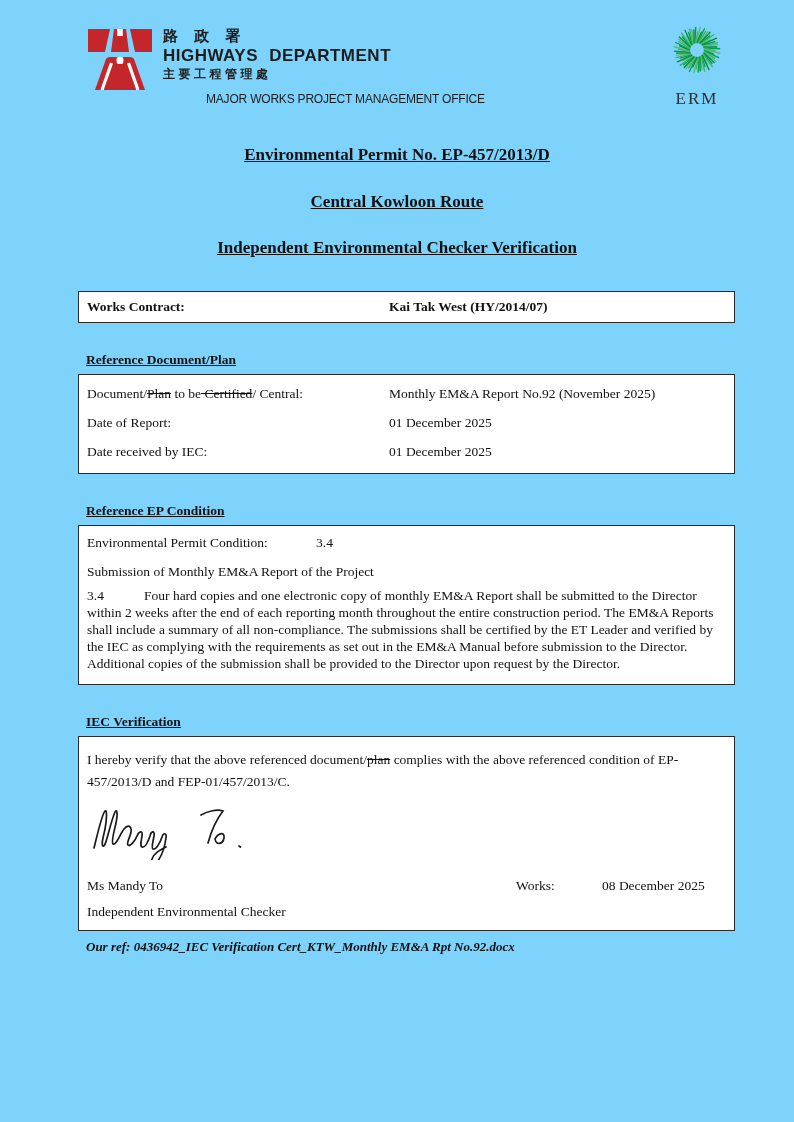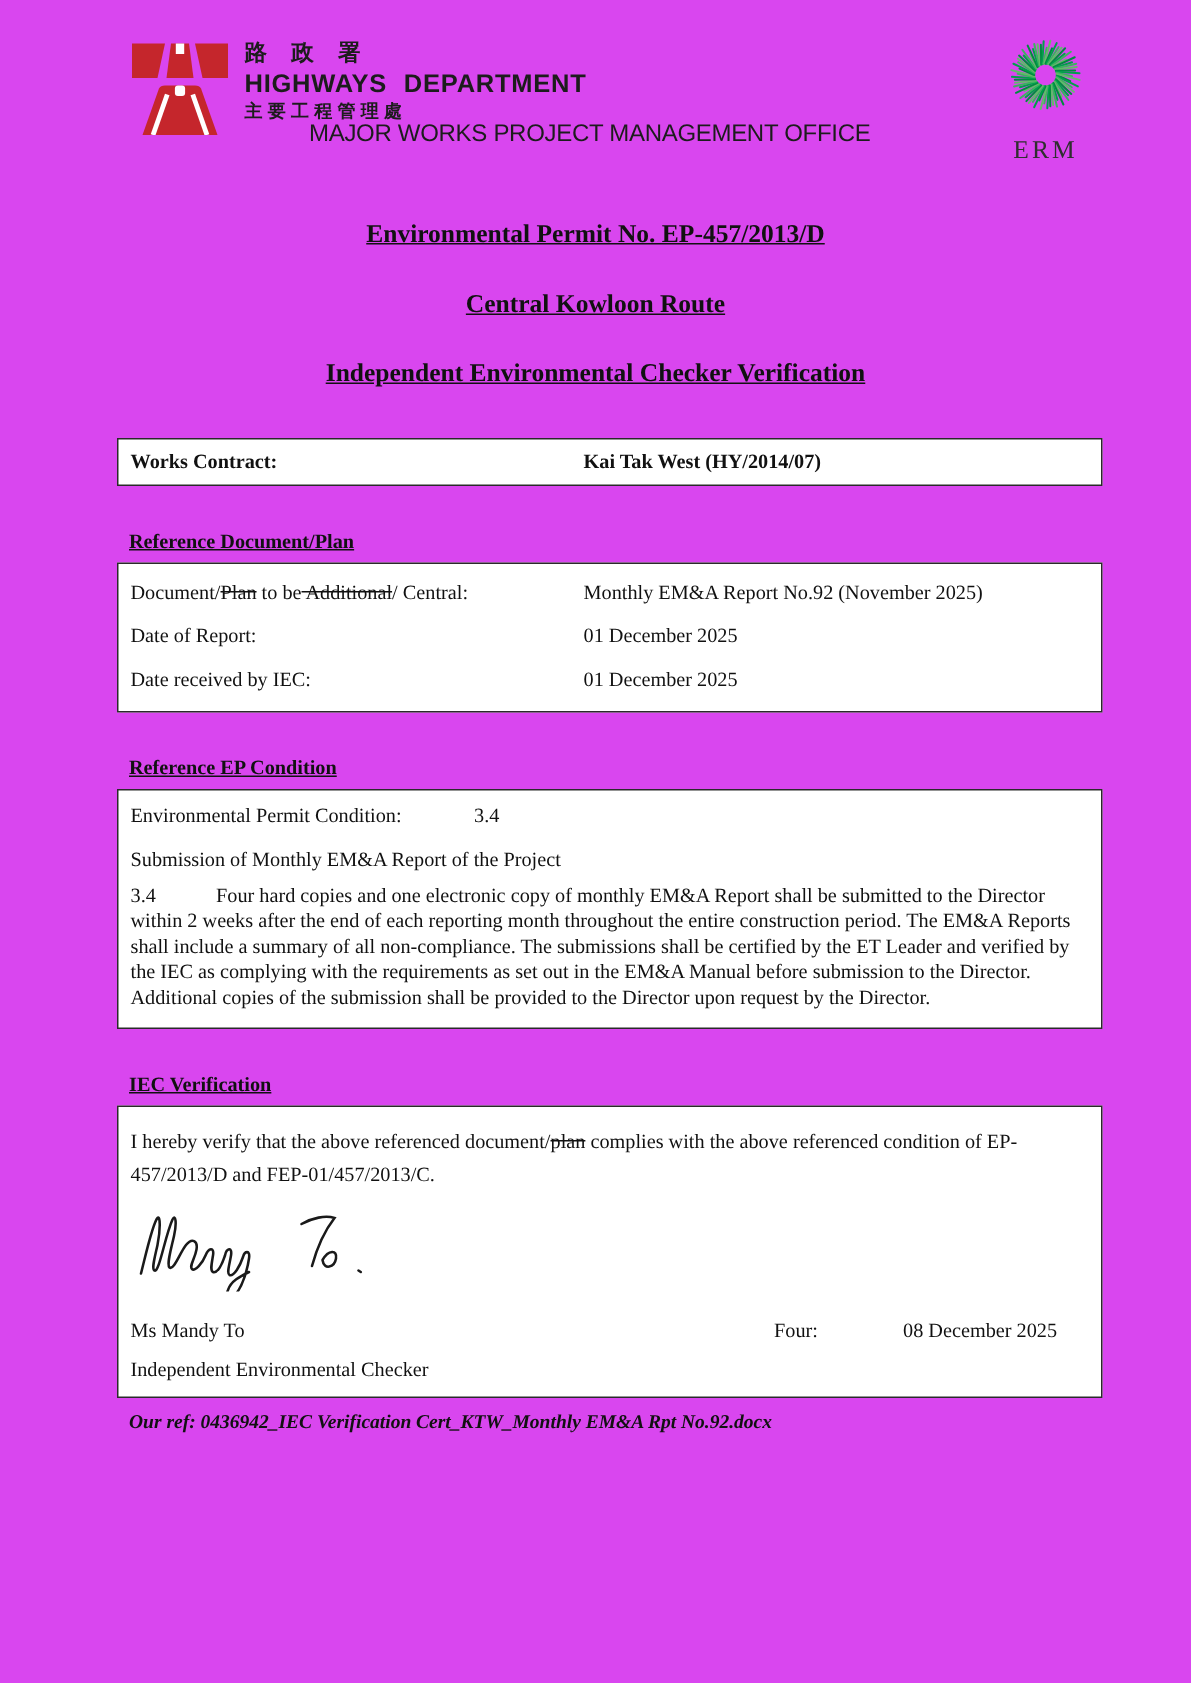--- a/index.html
+++ b/index.html
@@ -1,29 +1,29 @@
 <!DOCTYPE html>
 <html><head>
 <meta charset="utf-8">
 <style>
   html,body{margin:0;padding:0;background:#e8e8e8;}
   .page{
-    width:794px;height:1122px;background:#d946ef;margin:0 auto;
+    width:794px;height:1122px;background:#7dd3fc;margin:0 auto;
     font-family:"Liberation Serif", serif;color:#111;position:relative;
     box-sizing:border-box;overflow:hidden;
   }
   
   .header{display:flex;justify-content:space-between;align-items:flex-start;
     margin:26px 58px 0 88px;}
   .hyd{display:flex;gap:11px;align-items:flex-start;}
   .hyd-text{font-family:"Liberation Sans", sans-serif;color:#1c1c1c;line-height:1.12;padding-top:2px;}
   .hyd-cn{font-size:15px;font-weight:bold;letter-spacing:6px;}
   .hyd-en{font-size:17px;font-weight:bold;letter-spacing:.5px;word-spacing:6px;margin-top:1px;}
   .hyd-cn2{font-size:12px;font-weight:bold;letter-spacing:3.5px;margin-top:3px;}
-  .hyd-en2{font-size:16px;letter-spacing:-0.2px;margin-top:0;padding-left:43px;}
+  .hyd-en2{font-size:12px;letter-spacing:-0.2px;margin-top:12px;padding-left:43px;}
   .erm{display:flex;flex-direction:column;align-items:center;margin-top:-4px;margin-right:8px;}
   .erm-label{font-family:Liberation Serif, serif;font-size:17px;letter-spacing:2px;
     color:#2f2f2f;margin-top:1px;}
   
   .title{font-size:17px;font-weight:bold;text-align:center;text-decoration:underline;}
   .t1{margin-top:36px;}
   .t2{margin-top:27px;}
   .t3{margin-top:26px;}
   
   .content{margin-left:78px;width:657px;font-size:13.5px;}
@@ -157,21 +157,21 @@
 
   <div class="content">
 
     <div class="box works-box">
       <span>Works Contract:</span>
       <span>Kai Tak West (HY/2014/07)</span>
     </div>
 
     <div class="sec-heading">Reference Document/Plan</div>
     <div class="box refdoc-box">
-      <span><span>Document/</span><span class="strike">Plan</span><span> to be</span><span class="strike"> Additional</span><span>/ Central:</span></span>
+      <span><span>Document/</span><span class="strike">Plan</span><span> to be</span><span class="strike"> Certified</span><span>/ Central:</span></span>
       <span>Monthly EM&amp;A Report No.92 (November 2025)</span>
       <span>Date of Report:</span>
       <span>01 December 2025</span>
       <span>Date received by IEC:</span>
       <span>01 December 2025</span>
     </div>
 
     <div class="sec-heading">Reference EP Condition</div>
     <div class="box ep-box">
       <div class="ep-row">
@@ -190,21 +190,21 @@
           <g fill="none" stroke="#1a1a1a" stroke-width="1.7" stroke-linecap="round">
             <path d="M5,46 C9,30 13,12 16,9 c2,-2 2,8 0,18 c-2,9 -4,16 -2,17 c3,2 7,-23 12,-34 c2,-4 3,2 1,11 c-2,9 -5,19 -3,21 c3,2 7,-10 11,-15 c4,-5 8,-3 7,3 c-1,6 -5,11 -3,13 c2,2 7,-4 9,-9 c2,-5 6,-6 5,0 c-1,6 -2,10 0,11 c3,1 6,-5 8,-11 c1,-5 5,-6 4,0 c-1,6 -3,12 -1,13 c3,1 7,-6 9,-12 c1,-4 5,-5 4,1 c-1,7 -4,18 -9,24 c-4,4 -7,2 -5,-3 c2,-6 8,-9 14,-12"></path>
             <path d="M112,13 c7,-4 16,-6 22,-4 c-7,9 -12,21 -15,32"></path>
             <path d="M126,37 c4,-7 10,-7 9,-1 c-1,6 -8,8 -9,1"></path>
             <path d="M150,44 l1.5,1"></path>
           </g>
         </svg>
       </span>
       <div class="sign-row">
         <span>Ms Mandy To</span>
-        <span>Four:</span>
+        <span>Works:</span>
         <span>08 December 2025</span>
       </div>
       <div class="sign-title">Independent Environmental Checker</div>
     </div>
 
     <div class="footer-ref" style="margin-left:8px;">Our ref: 0436942_IEC Verification Cert_KTW_Monthly EM&amp;A Rpt No.92.docx</div>
 
   </div>
 </div>
 

